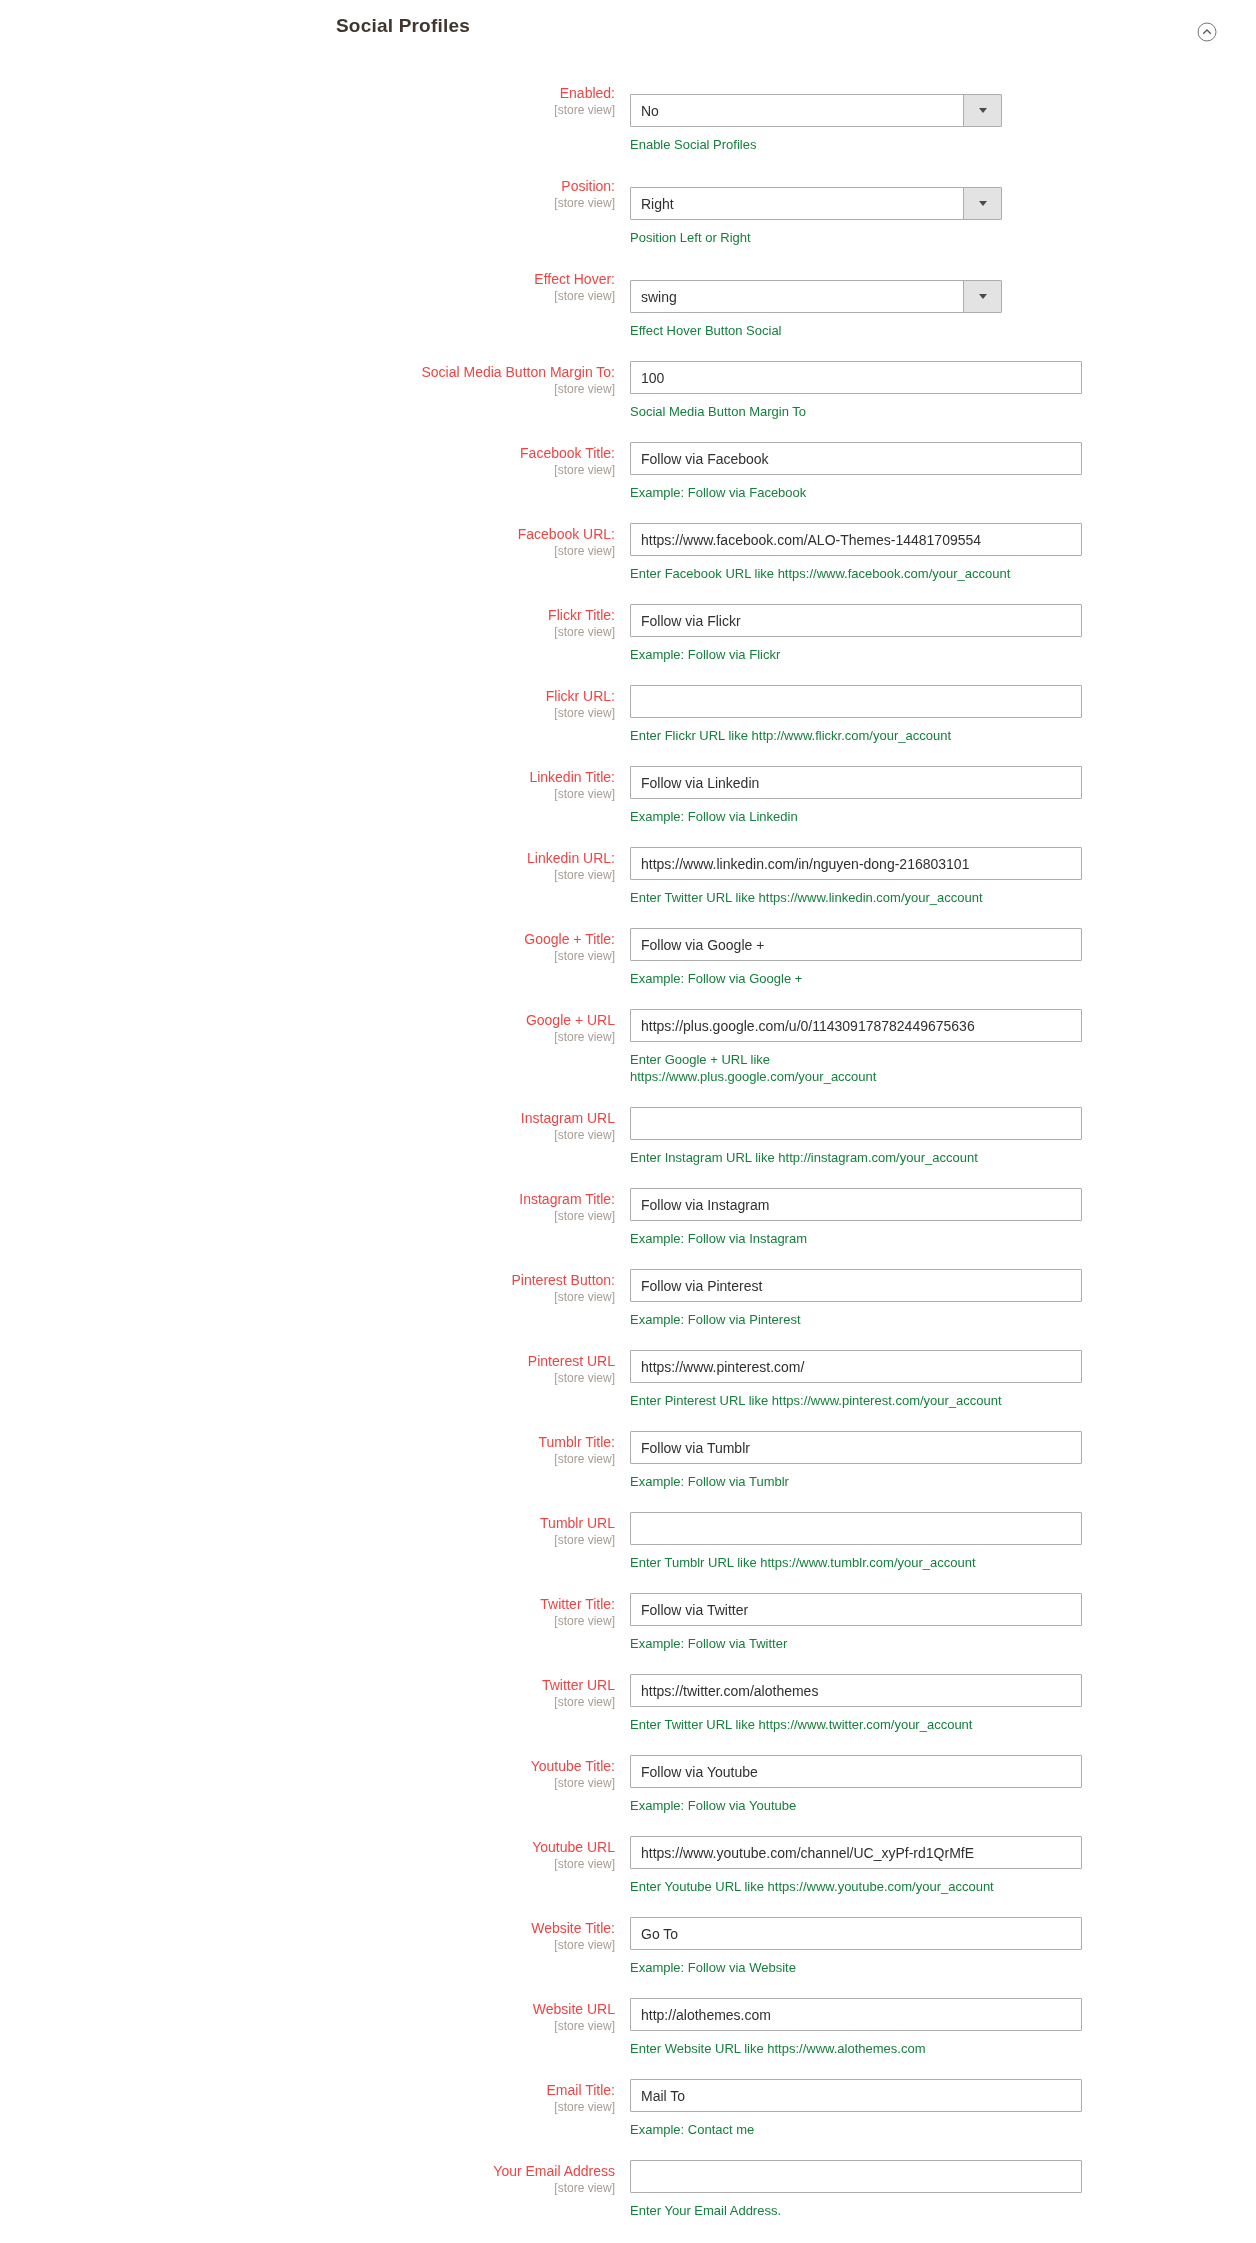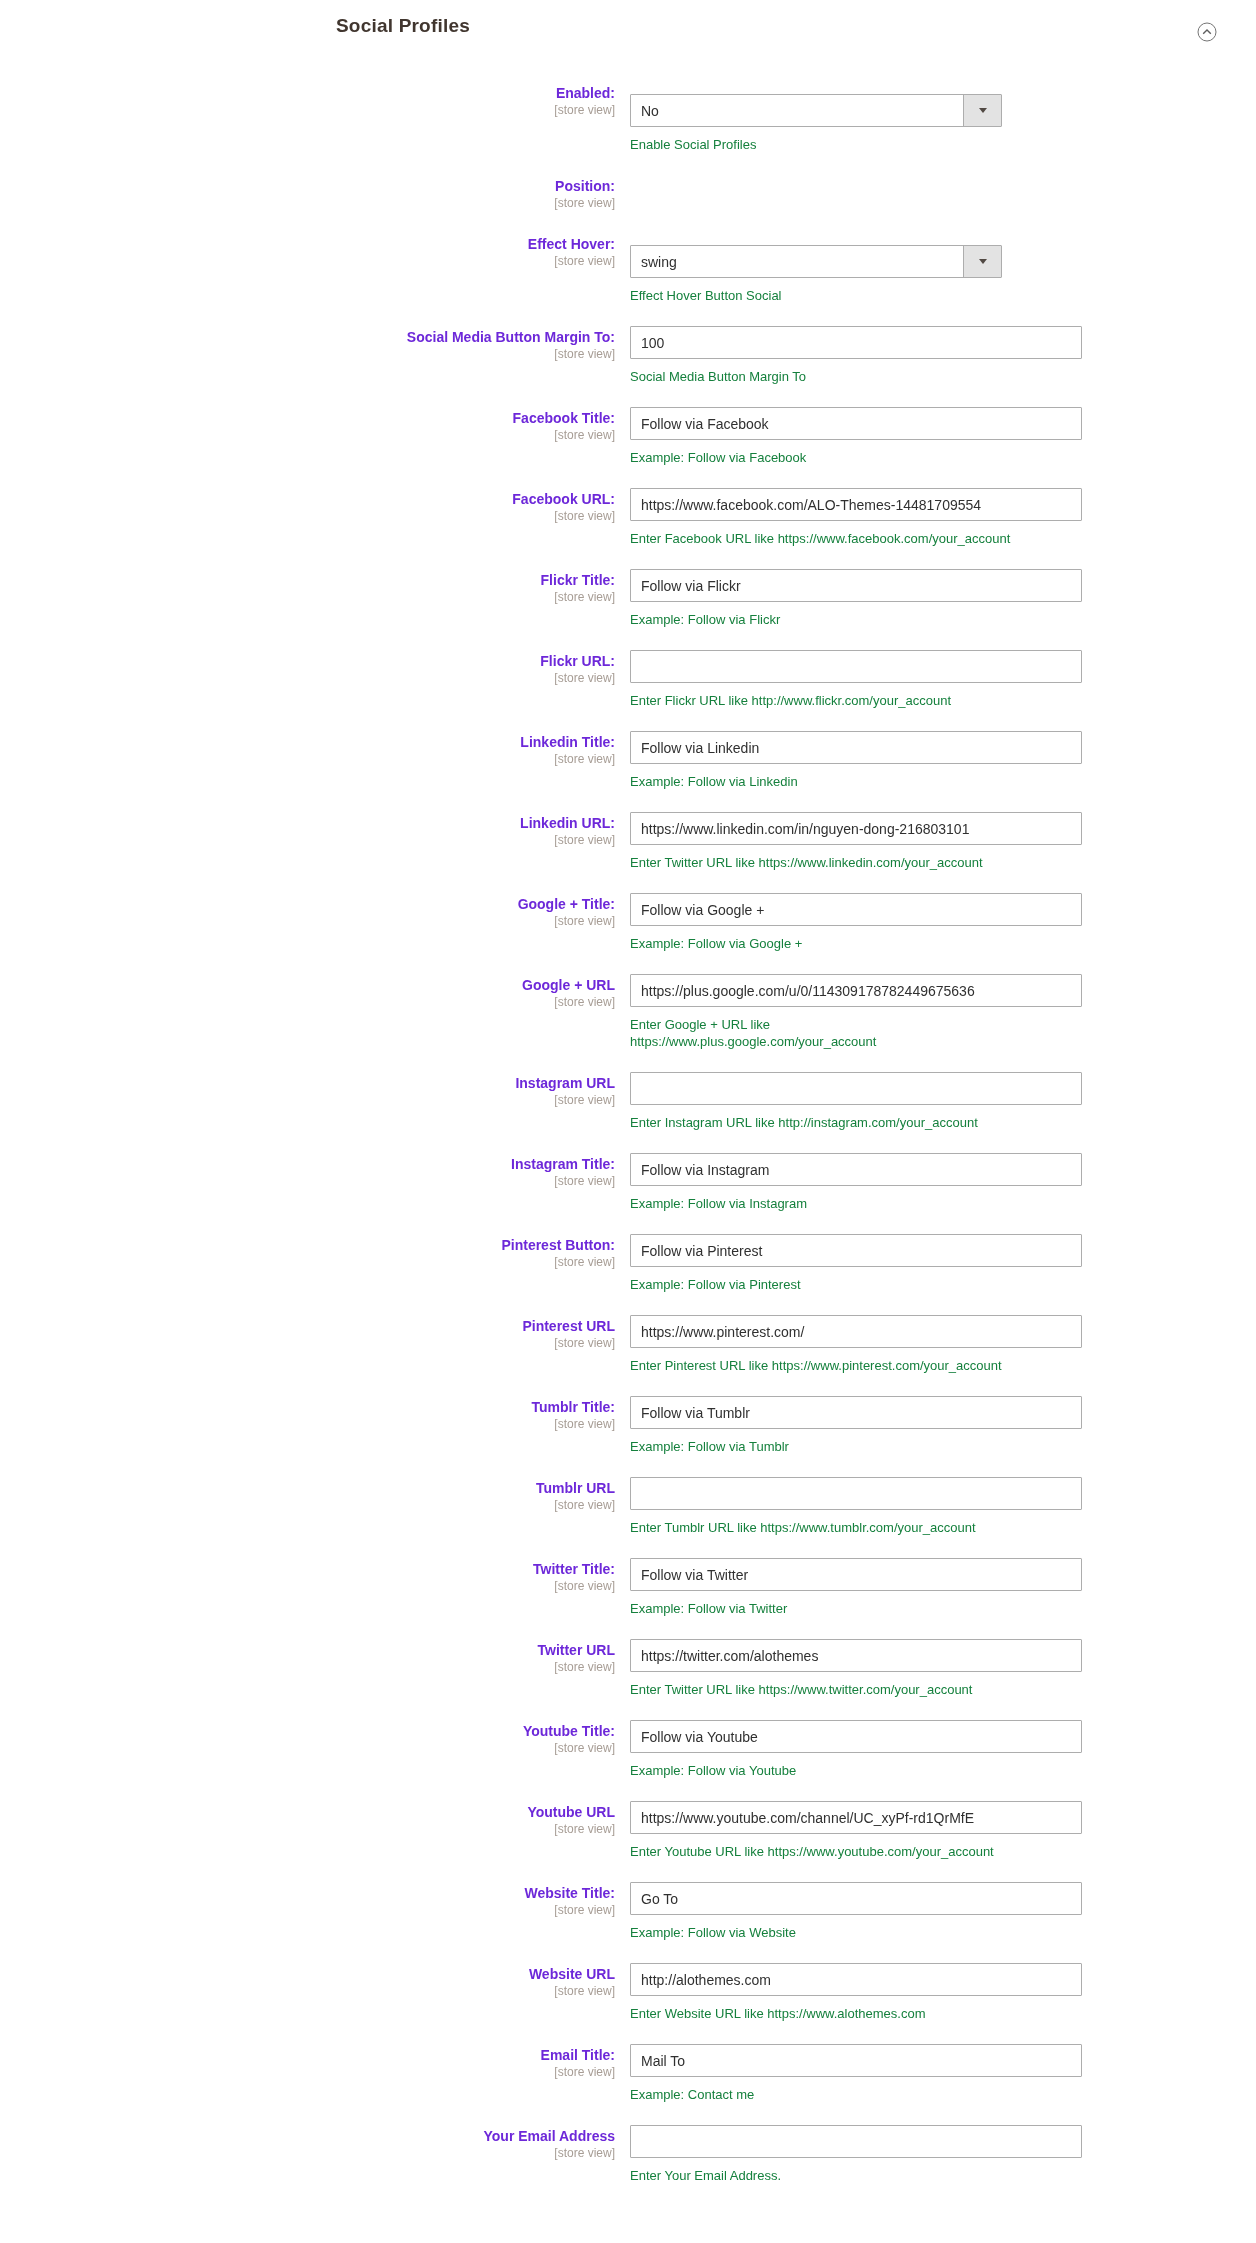--- a/index.html
+++ b/index.html
@@ -26,22 +26,22 @@
   .fieldset { margin-top: 44px; }
   .field-row {
     display: grid;
     grid-template-columns: 615px auto;
     column-gap: 15px;
     justify-content: start;
     margin-bottom: 22px;
   }
   .label-col { text-align: right; padding-top: 3px; }
   .field-label {
-    display: block; font-size: 14px; font-weight: 700;
-    color: #6d28d9; line-height: 17px;
+    display: block; font-size: 14px; font-weight: 400;
+    color: #ef4444; line-height: 17px;
   }
   .field-scope {
     display: block; font-size: 12px; color: #a79d95;
     line-height: 15px; margin-top: 1px;
   }
   .control-col { position: relative; }
   .text-input {
     display: block; width: 452px; height: 33px;
     border: 1px solid #adadad; border-radius: 1px;
     padding: 0 10px; font-size: 14px; color: #303030;
@@ -105,20 +105,29 @@
             </span>
           </div>
           <div class="field-note">Enable Social Profiles</div>
         </div>
       </div>
       <div class="field-row">
         <div class="label-col">
           <label class="field-label">Position:</label>
           <span class="field-scope">[store view]</span>
         </div>
+        <div class="control-col">
+          <div class="select-box">
+            <span class="select-value">Right</span>
+            <span class="select-arrow">
+              <span class="caret"></span>
+            </span>
+          </div>
+          <div class="field-note">Position Left or Right</div>
+        </div>
       </div>
       <div class="field-row">
         <div class="label-col">
           <label class="field-label">Effect Hover:</label>
           <span class="field-scope">[store view]</span>
         </div>
         <div class="control-col">
           <div class="select-box">
             <span class="select-value">swing</span>
             <span class="select-arrow">

